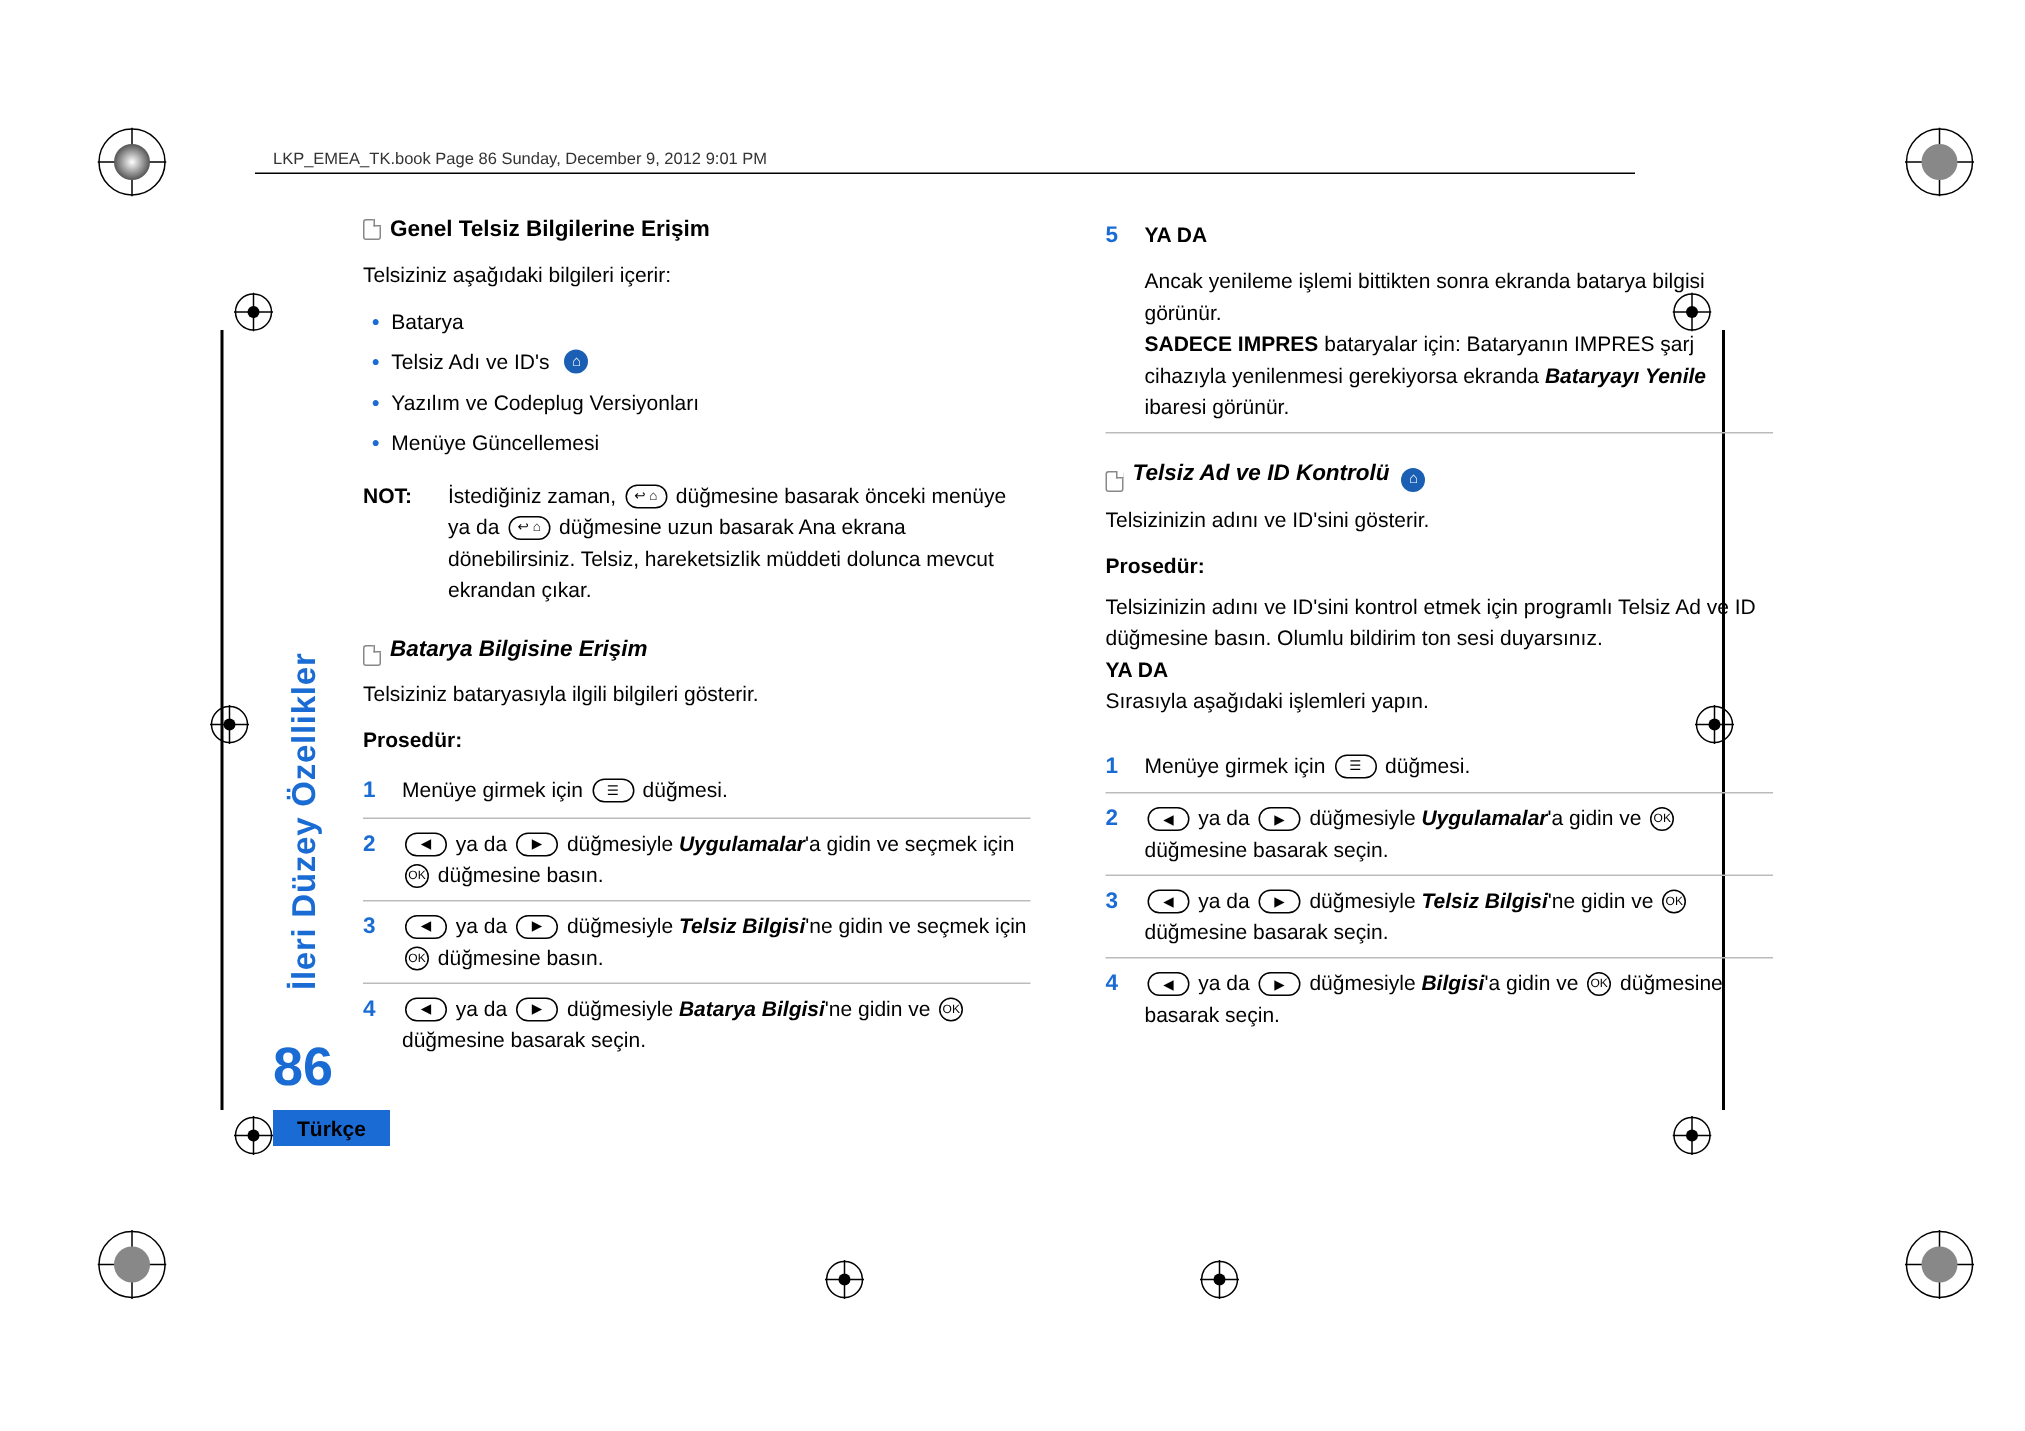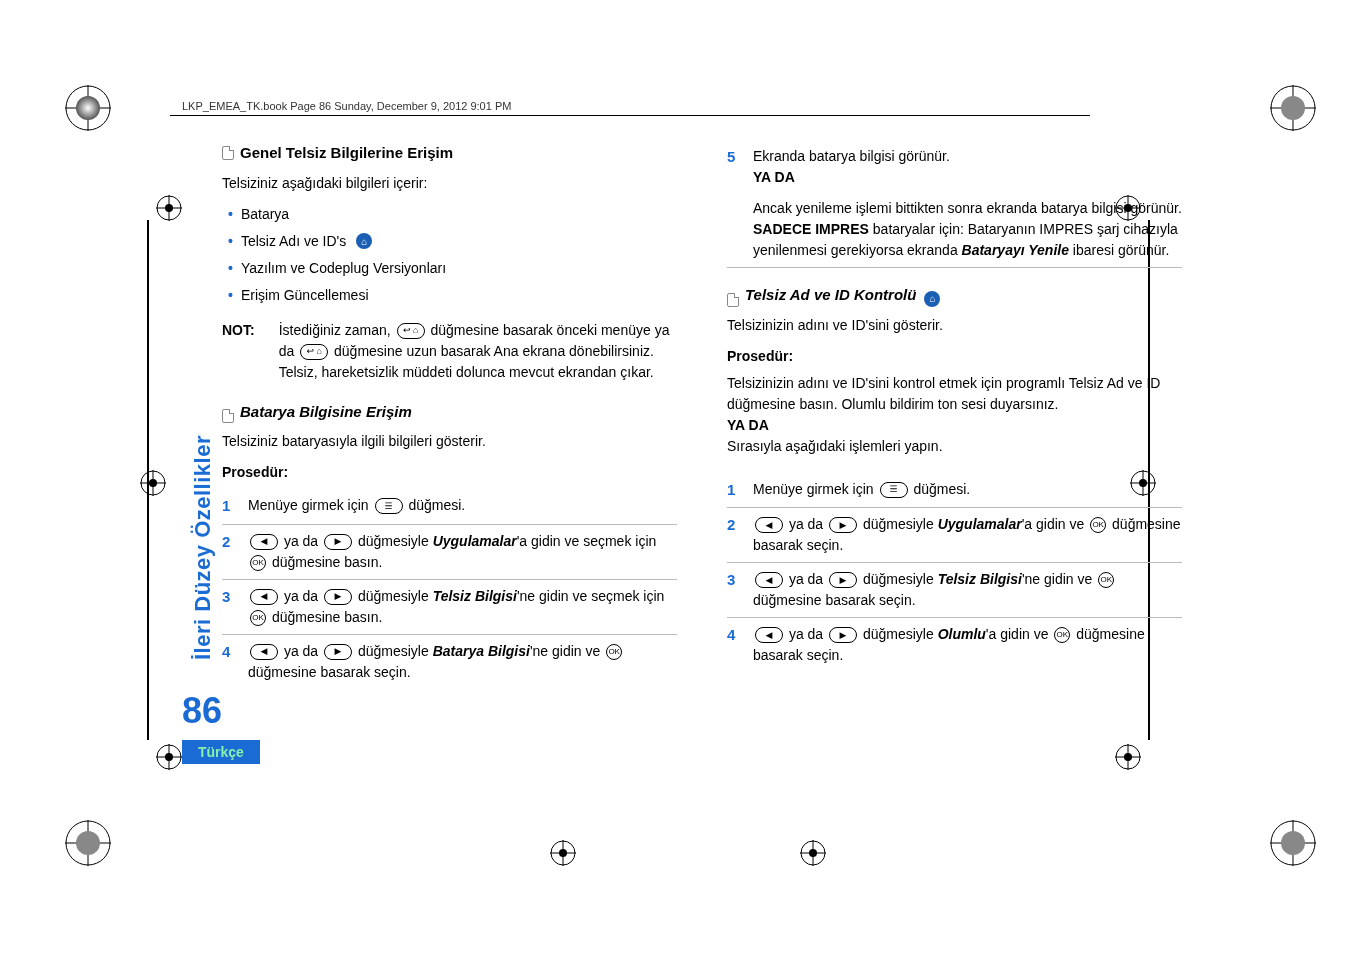--- a/index.html
+++ b/index.html
@@ -146,21 +146,21 @@
     top: 590px;
     font-size: 36px;
     font-weight: bold;
     color: #1a6cd4;
   }
   .lang-tab {
     position: absolute;
     left: 0;
     top: 640px;
     background: #1a6cd4;
-    color: #86efac;
+    color: #000000;
     padding: 4px 16px;
     font-size: 14px;
     font-weight: bold;
   }
   .bi { font-style: italic; font-weight: bold; }
   .b { font-weight: bold; }
   .registration-mark {
     position: absolute;
     width: 26px;
     height: 26px;
@@ -284,21 +284,21 @@
 
 <div class="page-area">
   <div class="header-text">LKP_EMEA_TK.book  Page 86  Sunday, December 9, 2012  9:01 PM</div>
 
   <div class="sidebar">
     <div class="sidebar-text">İleri Düzey Özellikler</div>
   </div>
   <div class="page-number">86</div>
   <div class="lang-tab">Türkçe</div>
 
-  <div class="columns" style="margin-left:40px;">
+  <div class="columns" style="margin-left:60px;">
 
     <div class="col">
       <div class="section-heading">
         <span class="page-icon"></span>
         <span>Genel Telsiz Bilgilerine Erişim</span>
       </div>
       <div class="intro">Telsiziniz aşağıdaki bilgileri içerir:</div>
       <ul class="bullet-list">
         <li>
             <span class="bullet-dot">•</span>
@@ -308,21 +308,21 @@
             <span class="bullet-dot">•</span>
             <span>Telsiz Adı ve ID's</span> 
             <span class="inline-icon blue-dot">⌂</span>
           </li>
         <li>
             <span class="bullet-dot">•</span>
             <span>Yazılım ve Codeplug Versiyonları</span>
           </li>
         <li>
             <span class="bullet-dot">•</span>
-            <span>Erişim Güncellemesi</span>
+            <span>Menüye Güncellemesi</span>
           </li>
       </ul>
       <div class="note-row">
         <div class="note-label">NOT:</div>
         <div class="note-body">
           <span>İstediğiniz zaman, </span><span class="inline-icon btn-oval">↩ ⌂</span><span> düğmesine basarak önceki menüye ya da </span><span class="inline-icon btn-oval">↩ ⌂</span><span> düğmesine uzun basarak Ana ekrana dönebilirsiniz. Telsiz, hareketsizlik müddeti dolunca mevcut ekrandan çıkar.</span>
         </div>
       </div>
 
       <div class="section-heading italic">
@@ -349,21 +349,20 @@
           <div class="stepbody"><span class="inline-icon btn-oval">◀</span><span> ya da </span><span class="inline-icon btn-oval">▶</span><span> düğmesiyle </span><span class="bi">Batarya Bilgisi</span><span>'ne gidin ve </span><span class="inline-icon btn-circle">OK</span><span> düğmesine basarak seçin.</span></div>
         </li>
       </ol>
     </div>
 
     <div class="col">
       <ol class="steps" style="margin-top:-2px;">
         <li style="border-bottom:none;">
             <span class="stepnum">5</span>
           <div class="stepbody">
-            <div>Ekranda batarya bilgisi görünür.</div>
             <div class="b">YA DA</div>
             <div style="height:10px;"></div>
             <div>Ancak yenileme işlemi bittikten sonra ekranda batarya bilgisi görünür.</div>
             <div>
               <span class="b">SADECE IMPRES</span><span> bataryalar için: Bataryanın IMPRES şarj cihazıyla yenilenmesi gerekiyorsa ekranda </span><span class="bi">Bataryayı Yenile</span><span> ibaresi görünür.</span>
             </div>
           </div>
         </li>
       </ol>
       <div style="border-bottom:1px solid #bbb; margin-bottom:16px;"></div>
@@ -388,18 +387,18 @@
         <li>
             <span class="stepnum">2</span>
           <div class="stepbody"><span class="inline-icon btn-oval">◀</span><span> ya da </span><span class="inline-icon btn-oval">▶</span><span> düğmesiyle </span><span class="bi">Uygulamalar</span><span>'a gidin ve </span><span class="inline-icon btn-circle">OK</span><span> düğmesine basarak seçin.</span></div>
         </li>
         <li>
             <span class="stepnum">3</span>
           <div class="stepbody"><span class="inline-icon btn-oval">◀</span><span> ya da </span><span class="inline-icon btn-oval">▶</span><span> düğmesiyle </span><span class="bi">Telsiz Bilgisi</span><span>'ne gidin ve </span><span class="inline-icon btn-circle">OK</span><span> düğmesine basarak seçin.</span></div>
         </li>
         <li>
             <span class="stepnum">4</span>
-          <div class="stepbody"><span class="inline-icon btn-oval">◀</span><span> ya da </span><span class="inline-icon btn-oval">▶</span><span> düğmesiyle </span><span class="bi">Olumlu</span><span>'a gidin ve </span><span class="inline-icon btn-circle">OK</span><span> düğmesine basarak seçin.</span></div>
+          <div class="stepbody"><span class="inline-icon btn-oval">◀</span><span> ya da </span><span class="inline-icon btn-oval">▶</span><span> düğmesiyle </span><span class="bi">Bilgisi</span><span>'a gidin ve </span><span class="inline-icon btn-circle">OK</span><span> düğmesine basarak seçin.</span></div>
         </li>
       </ol>
     </div>
   </div>
 </div>
 
 </body></html>

